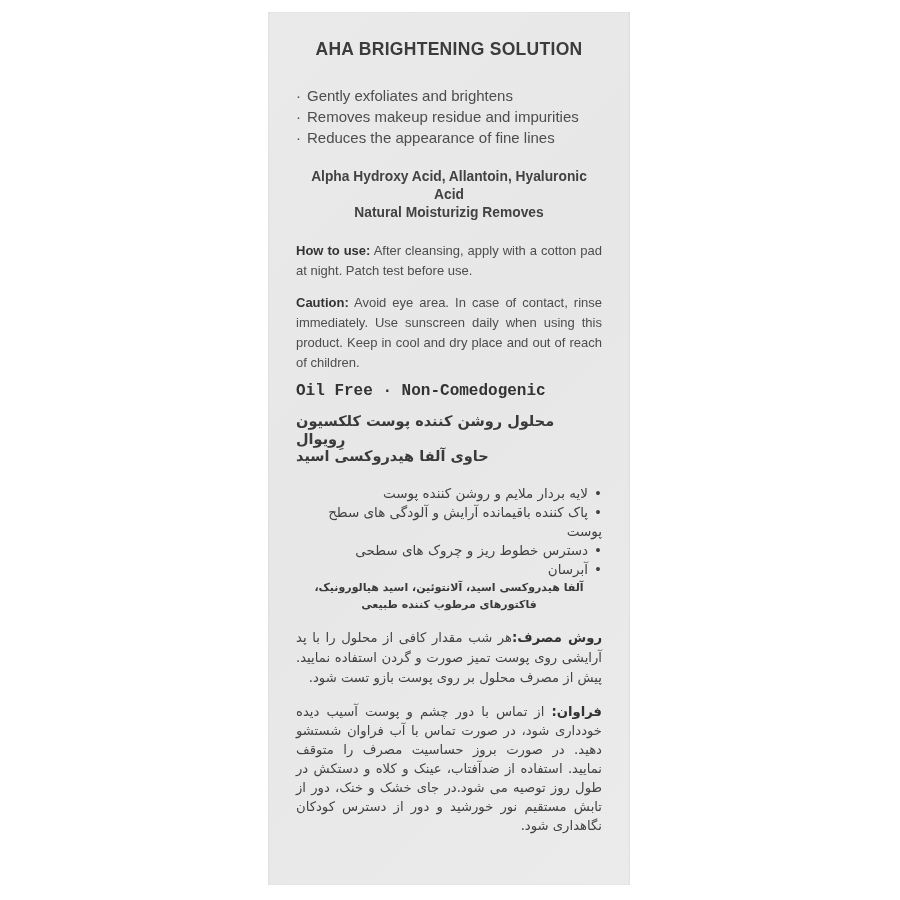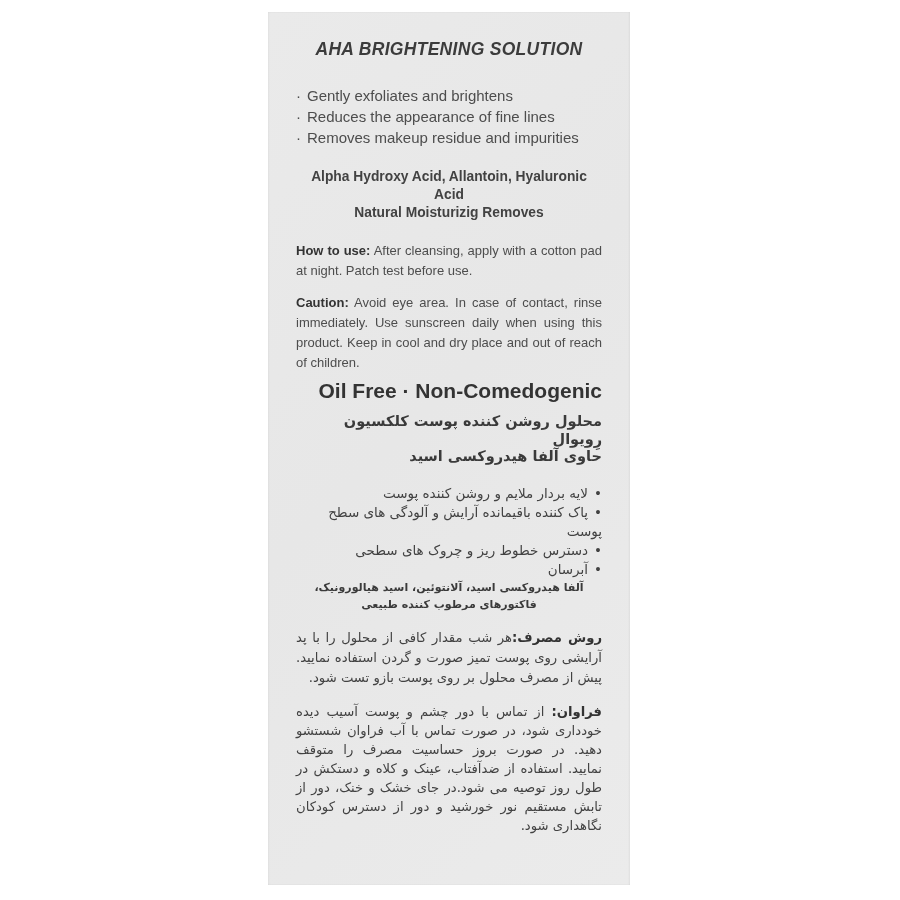--- a/index.html
+++ b/index.html
@@ -26,21 +26,20 @@
     padding: 26px 28px 40px 28px;
     color: #4b4b4b;
   }
   .title-en {
     text-align: center;
     font-size: 17.5px;
     font-weight: 700;
     letter-spacing: 0.3px;
     color: #3c3c3c;
     line-height: 22px;
-    font-style: italic;
   }
   ul.features-en {
     list-style: none;
     margin-top: 25px;
     font-size: 15px;
     line-height: 21px;
     color: #4d4d4d;
   }
   ul.features-en li .b { margin-right: 6px; color: #4d4d4d; }
   .ingredients-en {
@@ -55,34 +54,35 @@
     margin-top: 19px;
     font-size: 13px;
     line-height: 19.5px;
     text-align: justify;
     color: #4d4d4d;
   }
   .para-en.caution { margin-top: 13px; line-height: 20px; }
   .para-en strong { color: #333333; font-weight: 700; }
   .badges-en {
     margin-top: 9px;
-    text-align: right;
-    font-size: 21px;
+    text-align: left;
+    font-size: 16px;
     font-weight: 700;
     color: #333333;
     line-height: 18px;
+    font-family: Liberation Mono, monospace;
   }
   
   .fa {
     direction: rtl;
     font-family: "DejaVu Sans", sans-serif;
   }
   .title-fa {
     margin-top: 13px;
-    text-align: right;
+    text-align: left;
     font-size: 14.5px;
     font-weight: 700;
     color: #3a3a3a;
     line-height: 17.5px;
   }
   ul.features-fa {
     list-style: none;
     margin-top: 18px;
     text-align: right;
     font-size: 13.5px;
@@ -110,22 +110,22 @@
 </head>
 <body>
 
 <div class="stage">
   <div class="package">
 
     <div class="title-en">AHA BRIGHTENING SOLUTION</div>
 
     <ul class="features-en">
       <li><span class="b">·</span><span>Gently exfoliates and brightens</span></li>
+      <li><span class="b">·</span><span>Removes makeup residue and impurities</span></li>
       <li><span class="b">·</span><span>Reduces the appearance of fine lines</span></li>
-      <li><span class="b">·</span><span>Removes makeup residue and impurities</span></li>
     </ul>
 
     <div class="ingredients-en">
       <div>Alpha Hydroxy Acid, Allantoin, Hyaluronic Acid</div>
       <div>Natural Moisturizig Removes</div>
     </div>
 
     <p class="para-en"><strong>How to use:</strong> <span>After cleansing, apply with a cotton pad at night. Patch test before use.</span></p>
 
     <p class="para-en caution"><strong>Caution:</strong> <span>Avoid eye area. In case of contact, rinse immediately. Use sunscreen daily when using this product. Keep in cool and dry place and out of reach of children.</span></p>

